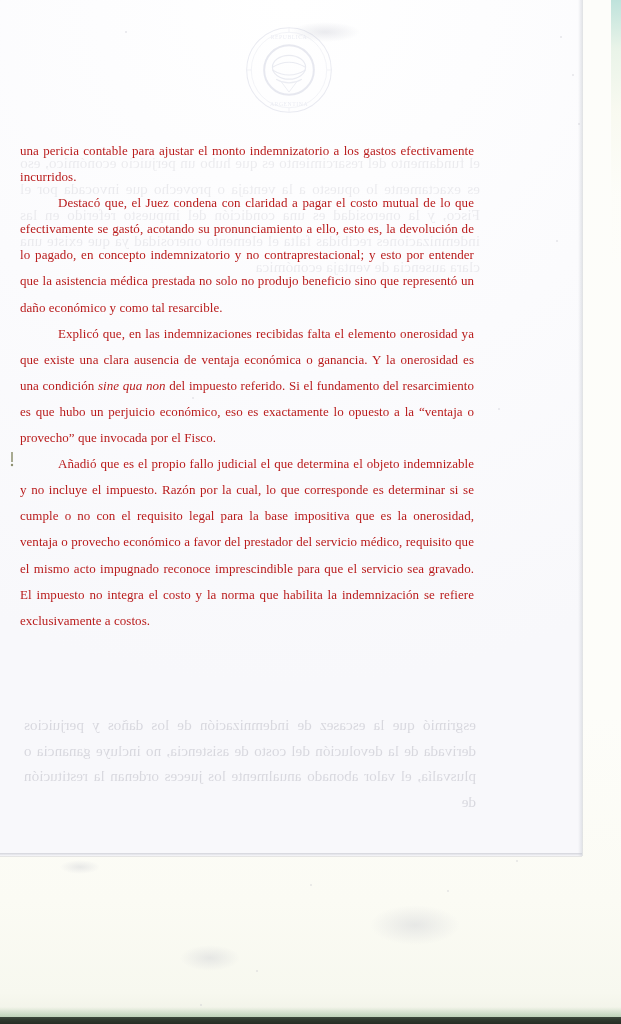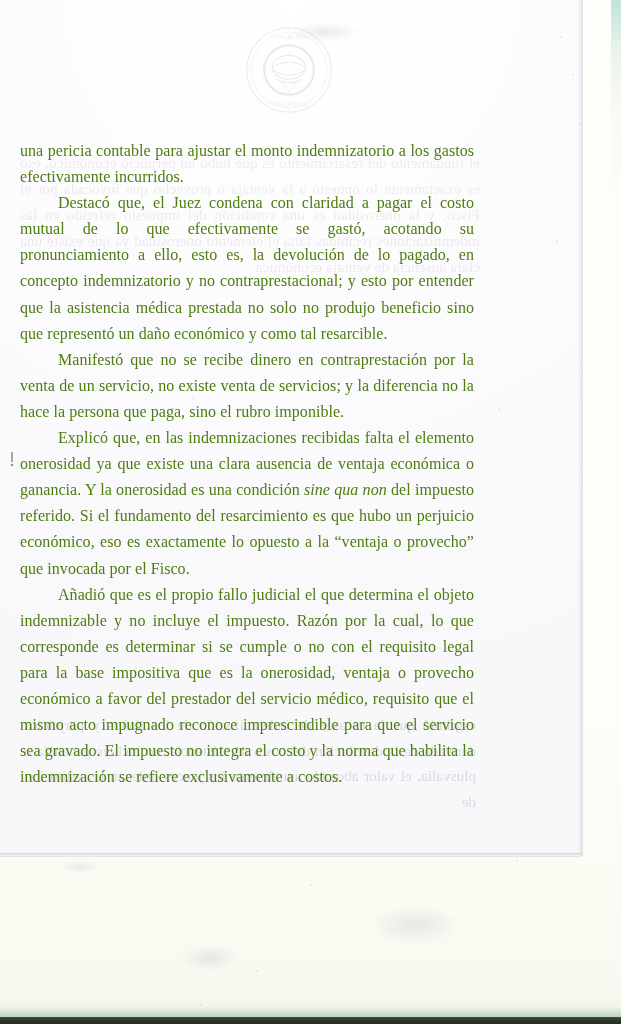--- a/index.html
+++ b/index.html
@@ -137,22 +137,22 @@
     user-select: none;
     filter: blur(.3px);
   }
 
   
   .body-text {
     position: absolute;
     left: 20px;
     top: 138px;
     width: 454px;
-    color: #4d7c0f;
-    font-size: 16px;
+    color: #b91c1c;
+    font-size: 13px;
     line-height: 26.1px;
     text-align: justify;
     text-justify: inter-word;
     letter-spacing: .05px;
   }
 
   .body-text p {
     margin: 0;
   }
 
@@ -225,21 +225,20 @@
     </svg>
   </div>
 
   <div class="showthrough">el fundamento del resarcimiento es que hubo un perjuicio económico, eso es exactamente lo opuesto a la ventaja o provecho que invocada por el Fisco, y la onerosidad es una condición del impuesto referido en las indemnizaciones recibidas falta el elemento onerosidad ya que existe una clara ausencia de ventaja económica</div>
 
   <div class="showthrough-lower">esgrimió que la escasez de indemnización de los daños y perjuicios derivada de la devolución del costo de asistencia, no incluye ganancia o plusvalía, el valor abonado anualmente los jueces ordenan la restitución de</div>
 
   <div class="body-text">
       <p><span>una pericia contable para ajustar el monto indemnizatorio a los gastos efectivamente incurridos.</span></p>
       <p class="indented"><span>Destacó que, el Juez condena con claridad a pagar el costo mutual de lo que efectivamente se gastó, acotando su pronunciamiento a ello, esto es, la devolución de lo pagado, en concepto indemnizatorio y no contraprestacional; y esto por entender que la asistencia médica prestada no solo no produjo beneficio sino que representó un daño económico y como tal resarcible.</span></p>
-      <p class="indented"><span>Manifestó que no se recibe dinero en contraprestación por la venta de un servicio, no existe venta de servicios; y la diferencia no la hace la persona que paga, sino el rubro imponible.</span></p>
       <p class="indented"><span>Explicó que, en las indemnizaciones recibidas falta el elemento onerosidad ya que existe una clara ausencia de ventaja económica o ganancia. Y la onerosidad es una condición </span><em>sine qua non</em><span> del impuesto referido. Si el fundamento del resarcimiento es que hubo un perjuicio económico, eso es exactamente lo opuesto a la “ventaja o provecho” que invocada por el Fisco.</span></p>
       <p class="indented"><span>Añadió que es el propio fallo judicial el que determina el objeto indemnizable y no incluye el impuesto. Razón por la cual, lo que corresponde es determinar si se cumple o no con el requisito legal para la base impositiva que es la onerosidad, ventaja o provecho económico a favor del prestador del servicio médico, requisito que el mismo acto impugnado reconoce imprescindible para que el servicio sea gravado. El impuesto no integra el costo y la norma que habilita la indemnización se refiere exclusivamente a costos.</span></p>
     </div>
 
   <div class="margin-mark">
     <svg viewBox="0 0 4 15" width="4" height="15" aria-hidden="true">
       <path d="M2 0 L2 10" stroke="#8d8f6e" stroke-width="1.5" fill="none"></path>
       <circle cx="2" cy="13" r="1.2" fill="#8d8f6e"></circle>
     </svg>
   </div>

